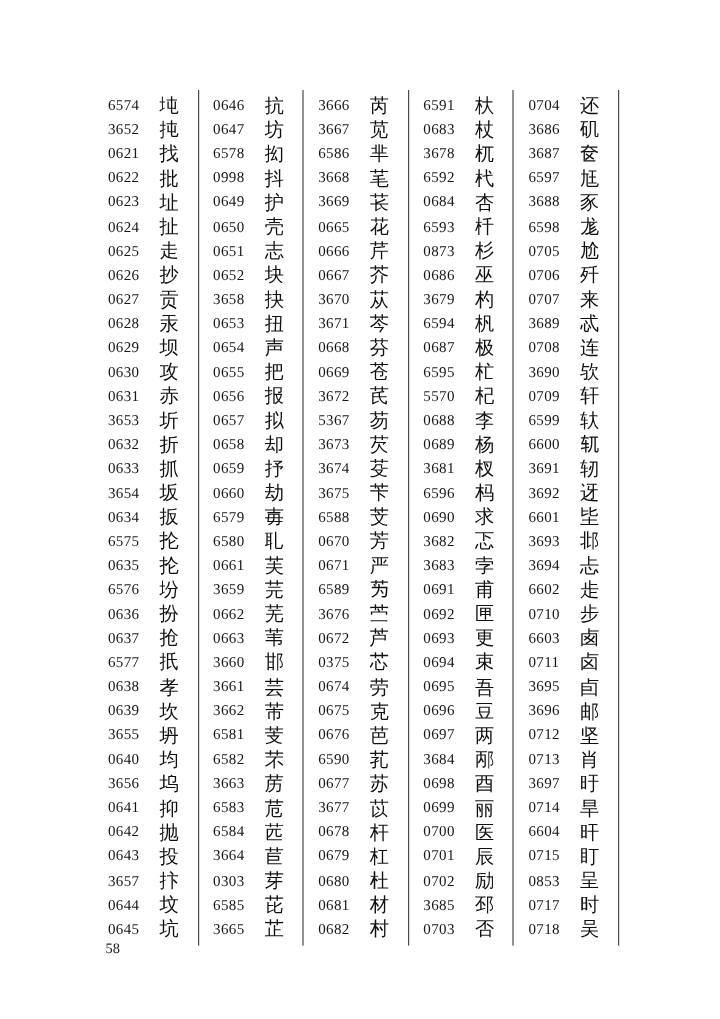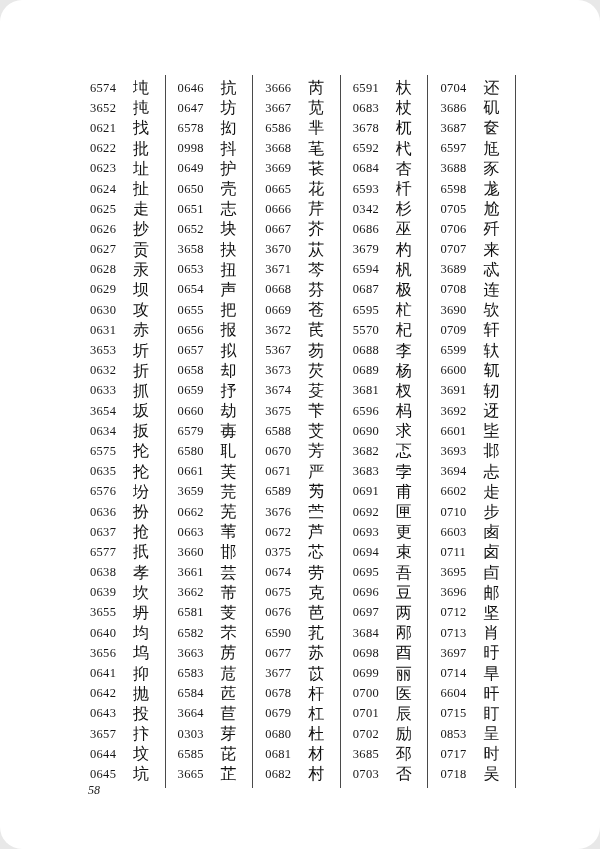--- a/index.html
+++ b/index.html
@@ -3,21 +3,20 @@
 <meta charset="utf-8">
 <style>
   html,body { margin:0; padding:0; background:#e8e8e8; }
   .page {
     position:relative;
     width:600px; height:849px;
     background:#ffffff;
     font-family:"Liberation Serif","DejaVu Serif",serif;
     color:#141414;
     overflow:hidden;
-    border-radius:22px;
   }
   .grid {
     position:absolute;
     left:78px; top:75px;
     display:flex;
   }
   .col {
     width:87.6px;
     height:713px;
     box-sizing:border-box;
@@ -41,21 +40,20 @@
     font-size:16px;
     line-height:1;
     color:#101010;
     font-family:"DejaVu Serif","Liberation Serif",serif;
   }
   .page-number {
     position:absolute;
     left:88px; top:783px;
     font-size:12px;
     color:#222222;
-    font-style:italic;
   }
 </style>
 </head>
 <body>
 
 <div class="page">
   <div class="grid" id="grid">
       <div class="col">
         <div class="row">
           <span class="code">6574</span>
@@ -501,21 +499,21 @@
         </div>
         <div class="row">
           <span class="code">0684</span>
           <span class="char">杏</span>
         </div>
         <div class="row">
           <span class="code">6593</span>
           <span class="char">杄</span>
         </div>
         <div class="row">
-          <span class="code">0342</span>
+          <span class="code">0873</span>
           <span class="char">杉</span>
         </div>
         <div class="row">
           <span class="code">0686</span>
           <span class="char">巫</span>
         </div>
         <div class="row">
           <span class="code">3679</span>
           <span class="char">杓</span>
         </div>

